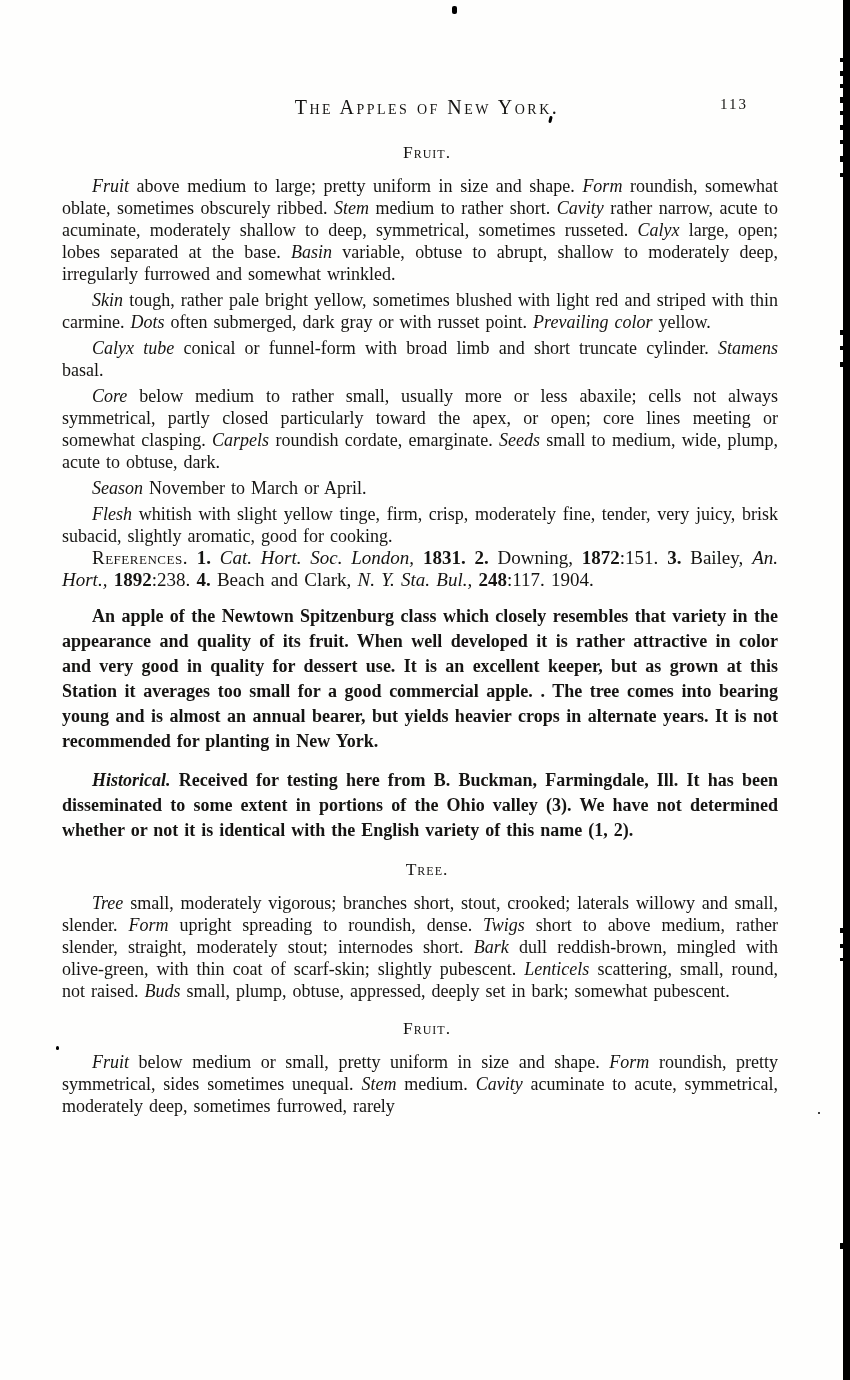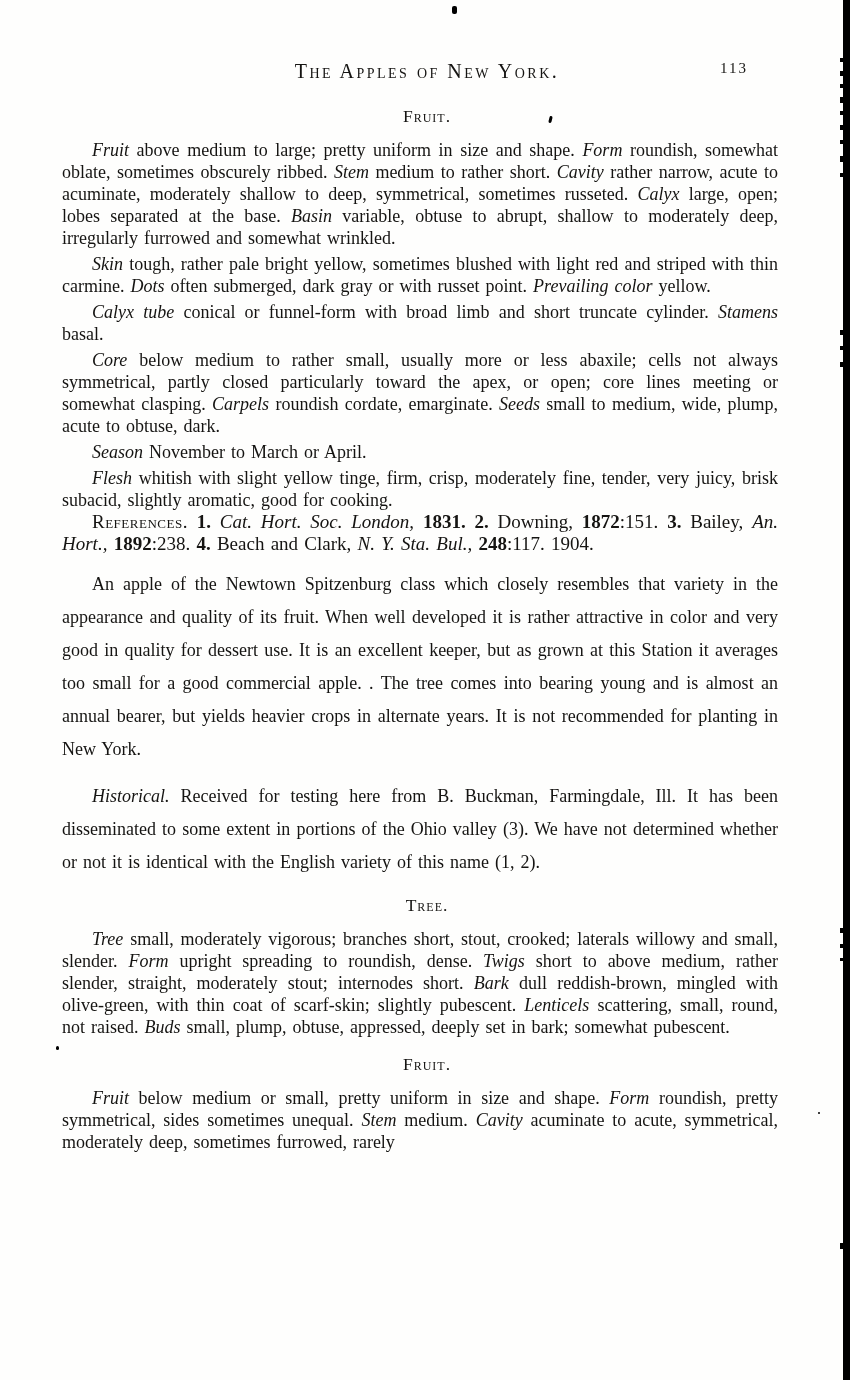--- a/index.html
+++ b/index.html
@@ -5,21 +5,21 @@
   html, body { margin: 0; padding: 0; background: #ffffff; }
   .page {
     position: relative;
     width: 850px;
     height: 1380px;
     background: #fefefd;
     overflow: hidden;
     font-family: "Liberation Serif", serif;
     color: #151412;
     box-sizing: border-box;
-    padding-top: 60px;
+    padding-top: 96px;
   }
   .text-block {
     position: relative;
     margin-left: 62px;
     width: 730px;
   }
   .running-head {
     position: relative;
     text-align: center;
     font-variant: small-caps;
@@ -51,21 +51,21 @@
   }
   .para {
     margin: 4px 14px 0 0;
     font-size: 18px;
     line-height: 22px;
     text-align: justify;
     text-indent: 30px;
     word-spacing: 1.5px;
   }
   .para.refs { font-size: 19px; line-height: 21.5px; margin-top: 0; }
-  .para.intro { margin-top: 14px; line-height: 33px; }
+  .para.intro { margin-top: 14px; line-height: 25px; font-weight: bold; }
   .it { font-style: italic; }
   .bd { font-weight: 700; }
   .sc { font-variant: small-caps; letter-spacing: 0.5px; }
 
   
   .edge-band {
     position: absolute; top: 0; right: 0;
     width: 7px; height: 1380px; background: #000;
   }
   .tick { position: absolute; right: 7px; width: 3px; background: #000; }

